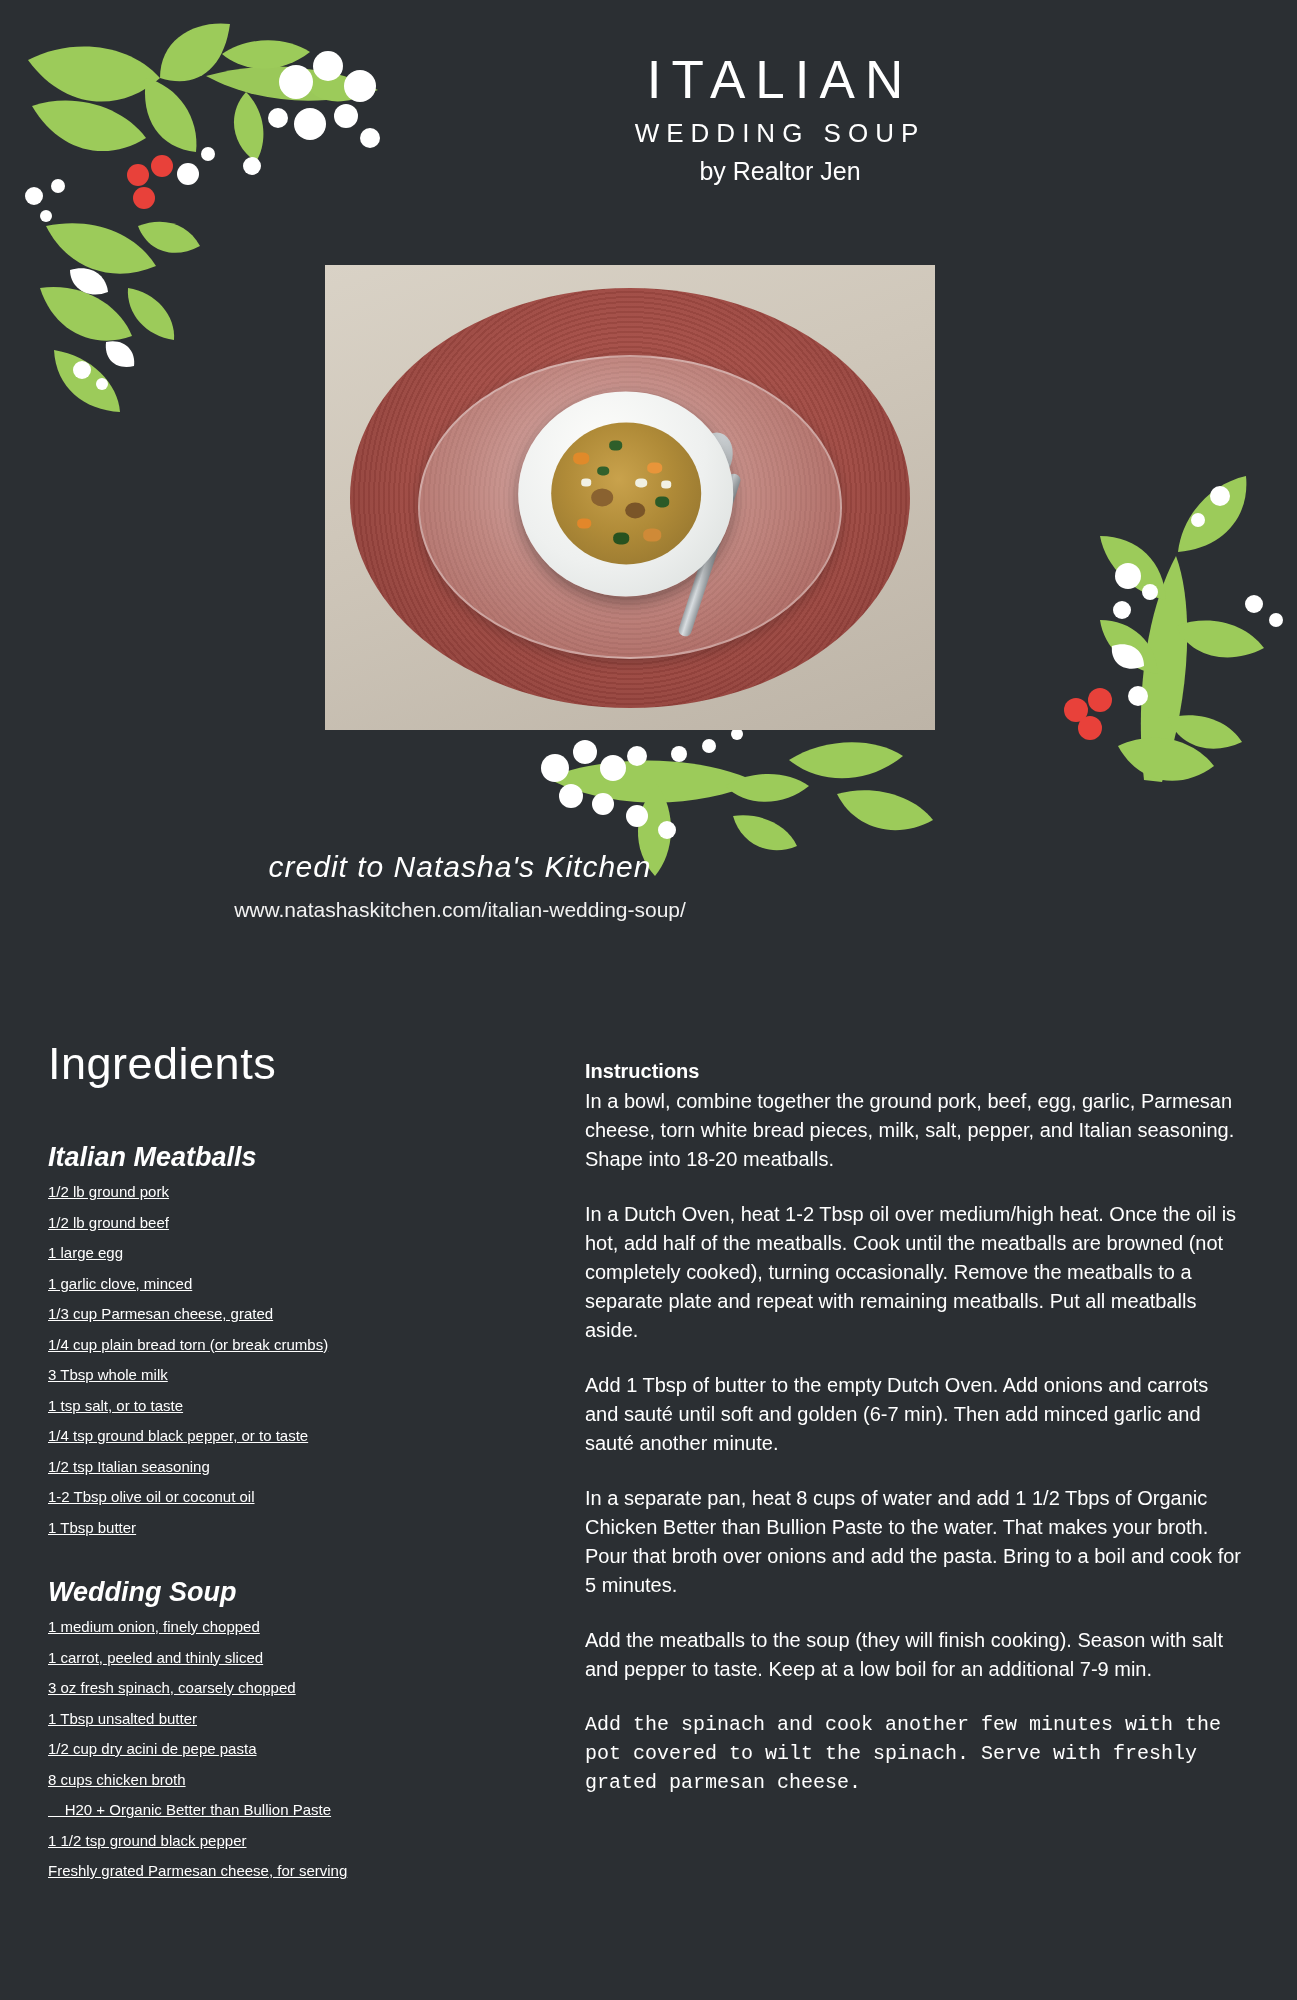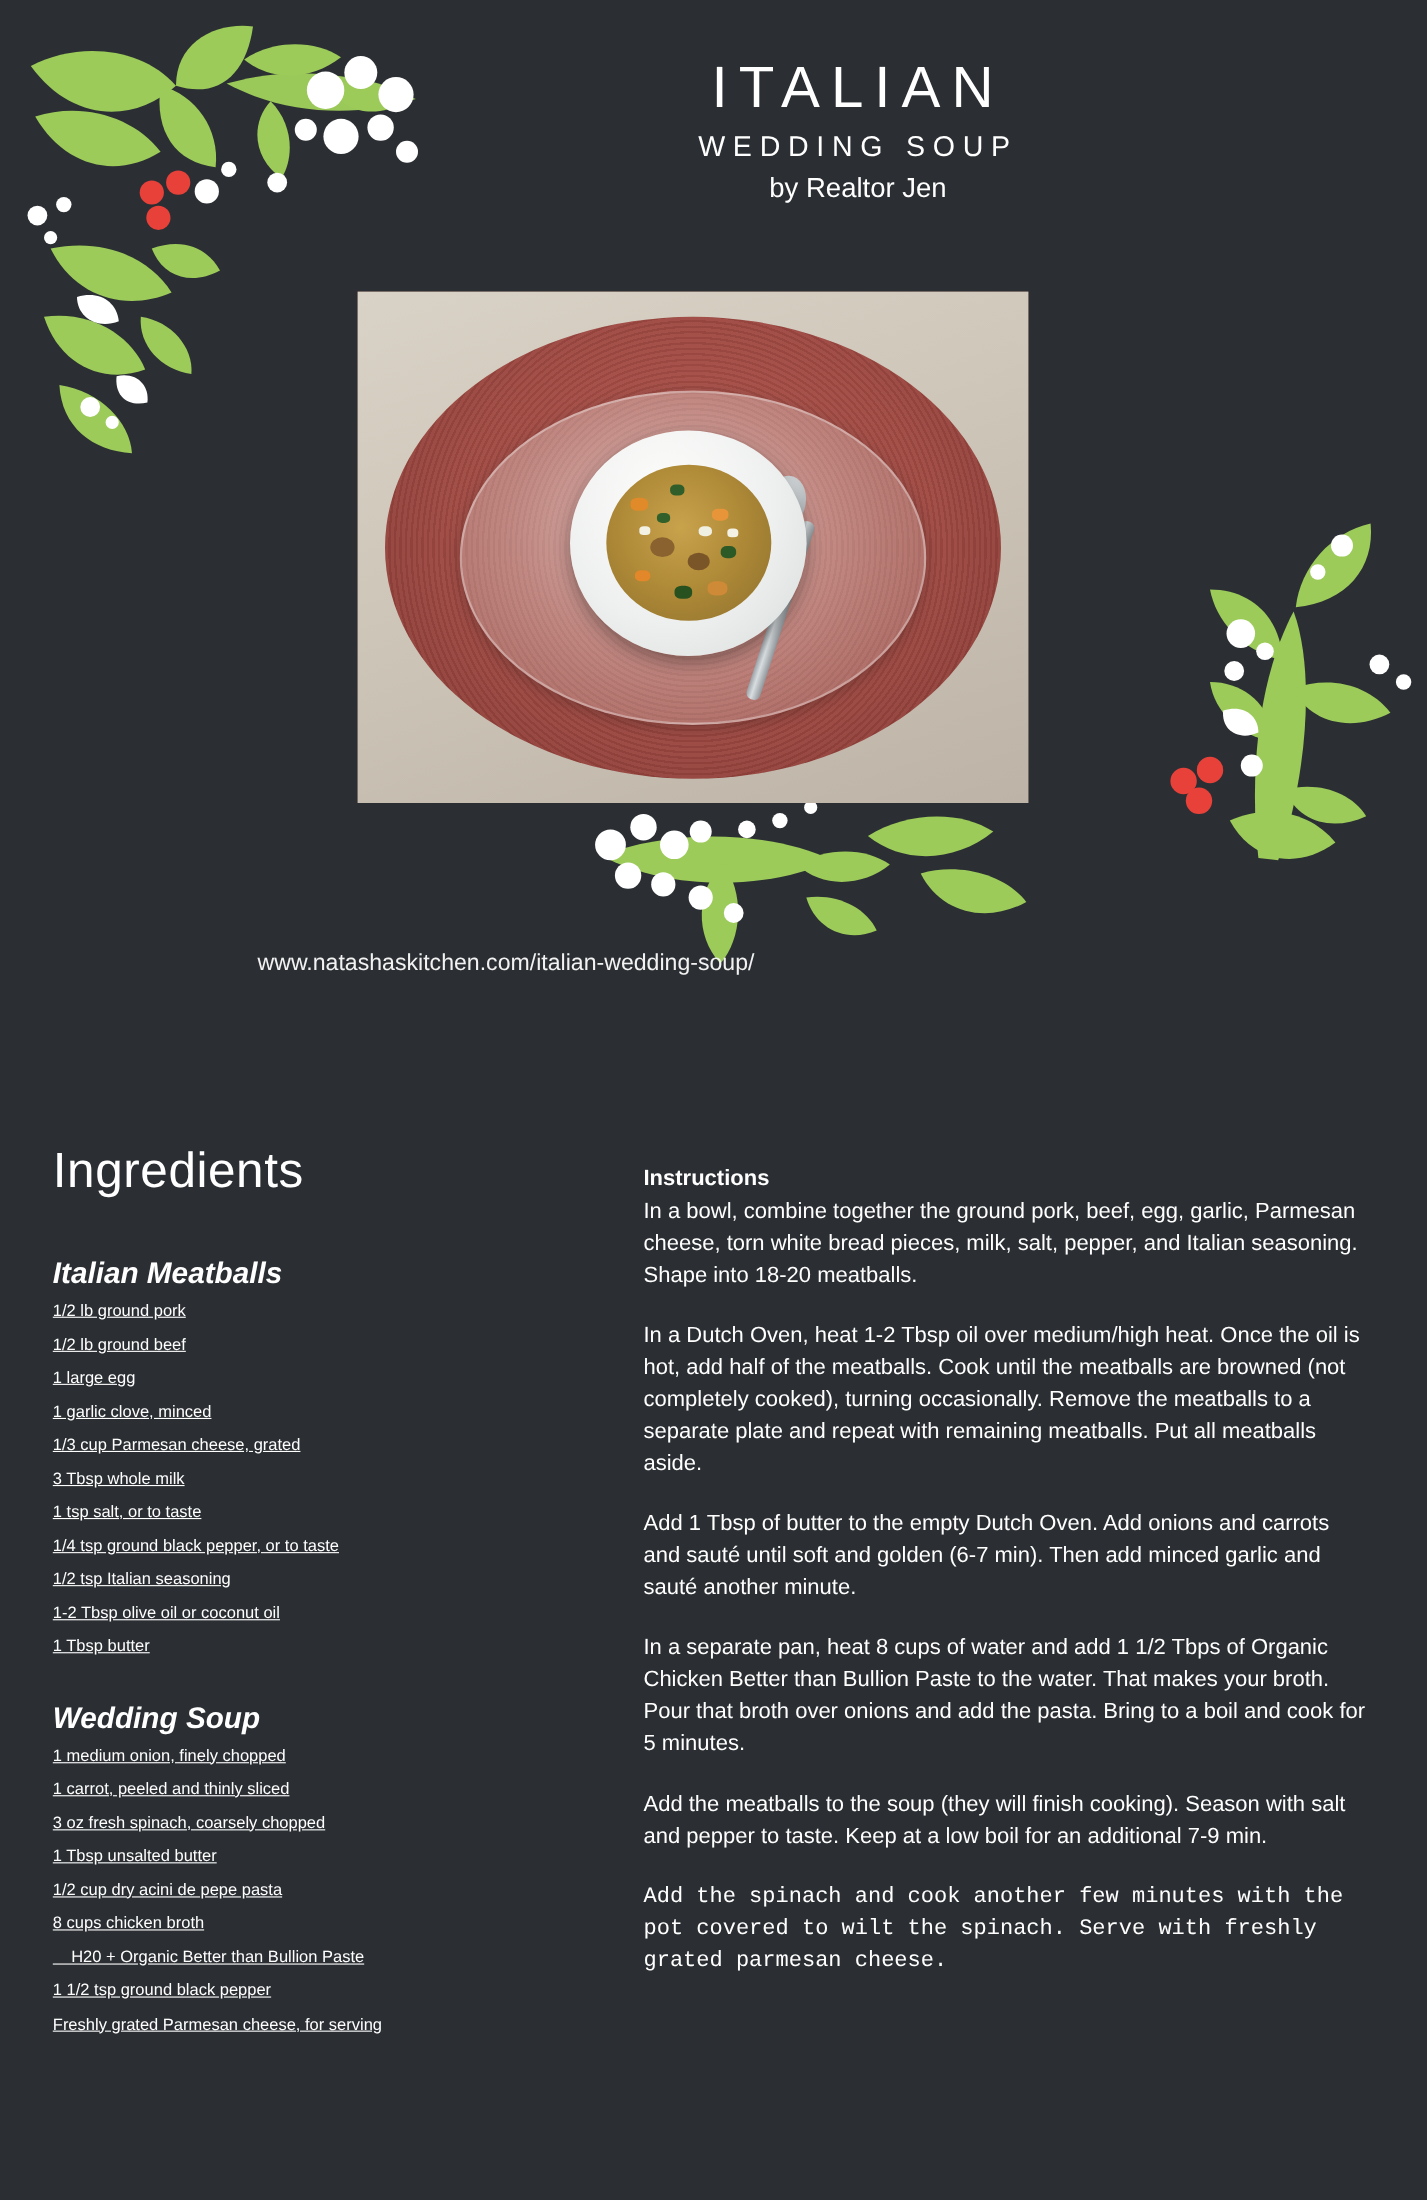--- a/index.html
+++ b/index.html
@@ -342,34 +342,36 @@
         <span class="bit" style="left:46px;top:44px;width:12px;height:9px;background:#31602b;"></span>
         <span class="bit" style="left:84px;top:56px;width:12px;height:9px;background:#f0f0e2;"></span>
         <span class="bit" style="left:30px;top:56px;width:10px;height:8px;background:#f2f1e4;"></span>
         <span class="bit" style="left:110px;top:58px;width:10px;height:8px;background:#f2f1e4;"></span>
       </div>
     </div>
   </div>
 </div>
 
 <div class="credit">
+  <p class="credit-title">credit to Natasha's Kitchen</p>
   <p class="credit-url">www.natashaskitchen.com/italian-wedding-soup/</p>
 </div>
 
 <div class="col-ingredients">
   <h2 class="section-title">Ingredients</h2>
 
   <div>
     <div class="grp-title">Italian Meatballs</div>
     <ul class="ing-list">
       <li>1/2 lb ground pork</li>
       <li>1/2 lb ground beef</li>
       <li>1 large egg</li>
       <li>1 garlic clove, minced</li>
       <li>1/3 cup Parmesan cheese, grated</li>
+      <li>1/4 cup plain bread torn (or break crumbs)</li>
       <li>3 Tbsp whole milk</li>
       <li>1 tsp salt, or to taste</li>
       <li>1/4 tsp ground black pepper, or to taste</li>
       <li>1/2 tsp Italian seasoning</li>
       <li>1-2 Tbsp olive oil or coconut oil</li>
       <li>1 Tbsp butter</li>
     </ul>
   </div>
 
   <div>

